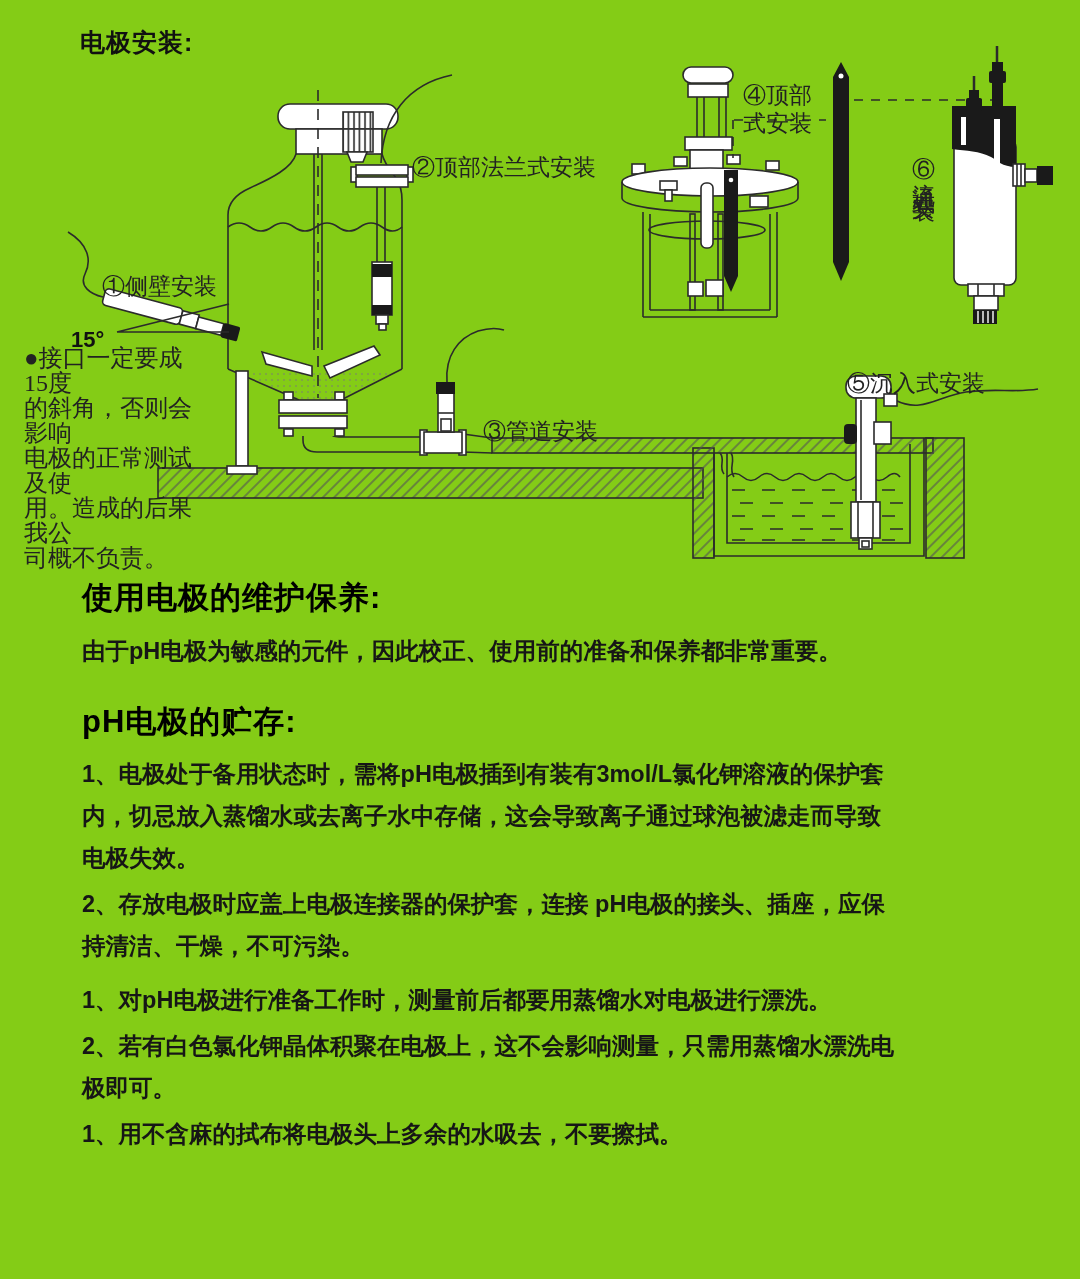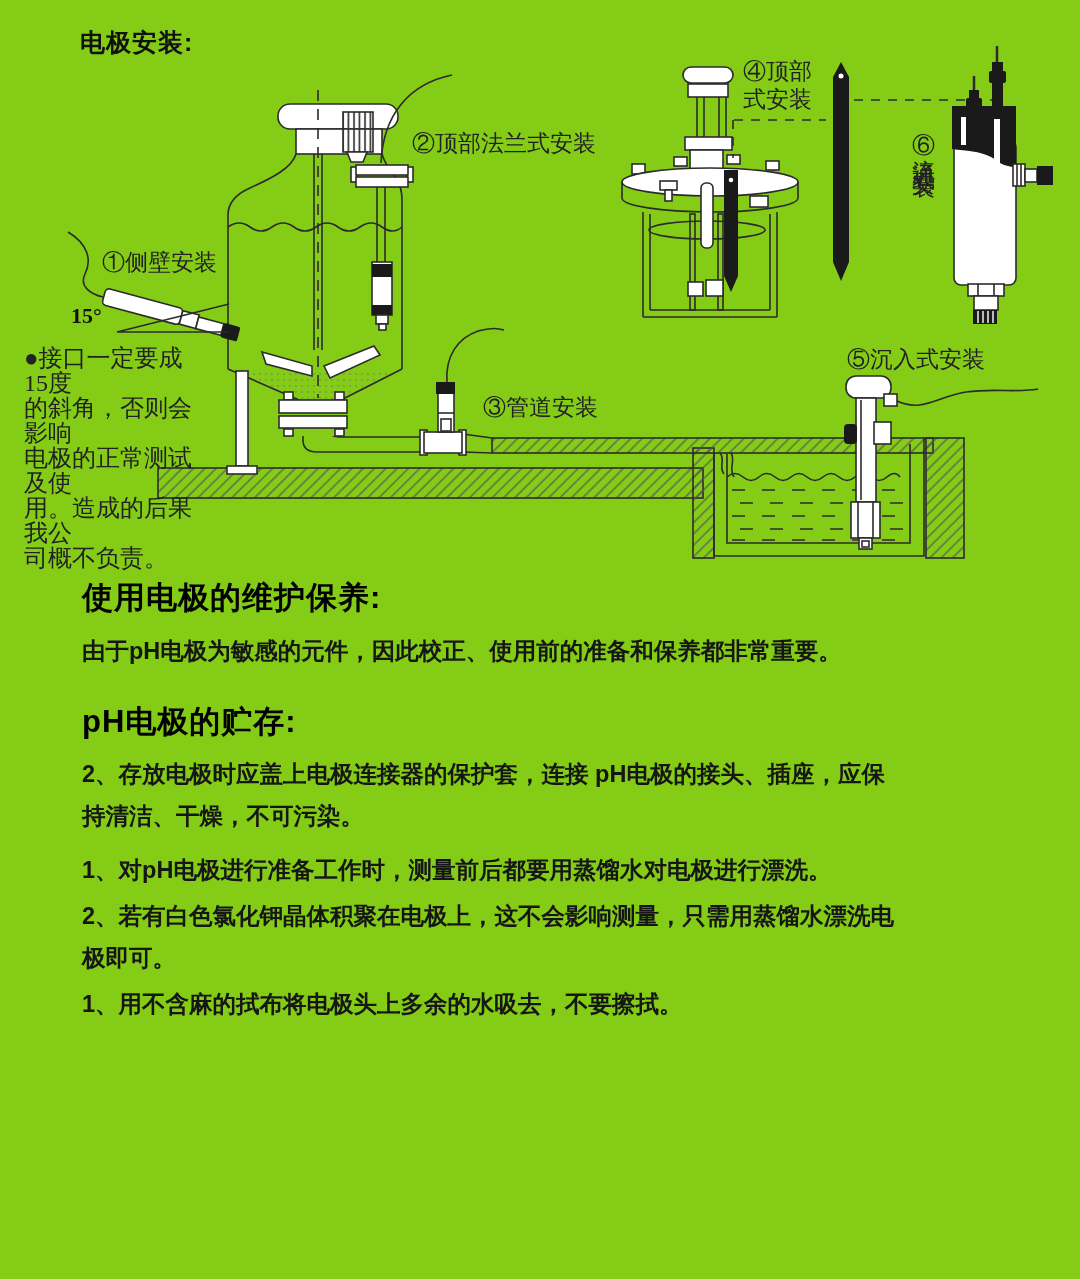--- a/index.html
+++ b/index.html
@@ -7,24 +7,24 @@
     position:relative;width:1080px;height:1279px;background:#84cc16;
     font-family:"Liberation Sans","DejaVu Sans",sans-serif;color:#1a1a1a;overflow:hidden;
   }
   .diagram-svg{position:absolute;left:0;top:0;}
   .page-title{
     position:absolute;left:80px;top:26px;font-size:25px;font-weight:700;color:#111;
     letter-spacing:1px;
   }
   .dlabel{
     position:absolute;font-family:"Liberation Serif","DejaVu Serif",serif;
-    font-size:23px;color:#222;white-space:pre-line;line-height:28px;
+    font-size:23px;color:#222;white-space:pre-line;line-height:28px;margin-top:24px;
   }
   .lbl-side{left:102px;top:249px;}
-  .lbl-angle{left:71px;top:302px;font-family:Liberation Serif, serif;font-weight:700;font-size:22px;color:#111;}
+  .lbl-angle{left:71px;top:302px;font-family:Liberation Sans, sans-serif;font-weight:700;font-size:22px;color:#111;}
   .lbl-flange{left:412px;top:130px;}
   .lbl-pipe{left:483px;top:394px;text-align:center;}
   .lbl-top{left:743px;top:58px;}
   .lbl-subm{left:847px;top:346px;text-align:center;}
   .lbl-flow{
     left:905px;top:114px;height:190px;width:32px;
     writing-mode:vertical-rl;text-orientation:upright;letter-spacing:4px;
   }
   .warning{
     position:absolute;left:24px;top:346px;width:182px;
@@ -259,20 +259,23 @@
 电极的正常测试及使
 用。造成的后果我公
 司概不负责。</div>
 
   <div class="content">
     <h2 class="sec-heading">使用电极的维护保养:</h2>
     <p class="intro">由于pH电极为敏感的元件，因此校正、使用前的准备和保养都非常重要。</p>
 
     <h2 class="sec-heading h-storage">pH电极的贮存:</h2>
     <div class="items">
+      <p class="item">1、电极处于备用状态时，需将pH电极插到有装有3mol/L氯化钾溶液的保护套
+内，切忌放入蒸馏水或去离子水中存储，这会导致离子通过球泡被滤走而导致
+电极失效。</p>
       <p class="item">2、存放电极时应盖上电极连接器的保护套，连接 pH电极的接头、插座，应保
 持清洁、干燥，不可污染。</p>
     </div>
 
     <div class="items">
       <p class="item">1、对pH电极进行准备工作时，测量前后都要用蒸馏水对电极进行漂洗。</p>
       <p class="item">2、若有白色氯化钾晶体积聚在电极上，这不会影响测量，只需用蒸馏水漂洗电
 极即可。</p>
       <p class="item">1、用不含麻的拭布将电极头上多余的水吸去，不要擦拭。</p>
     </div>

